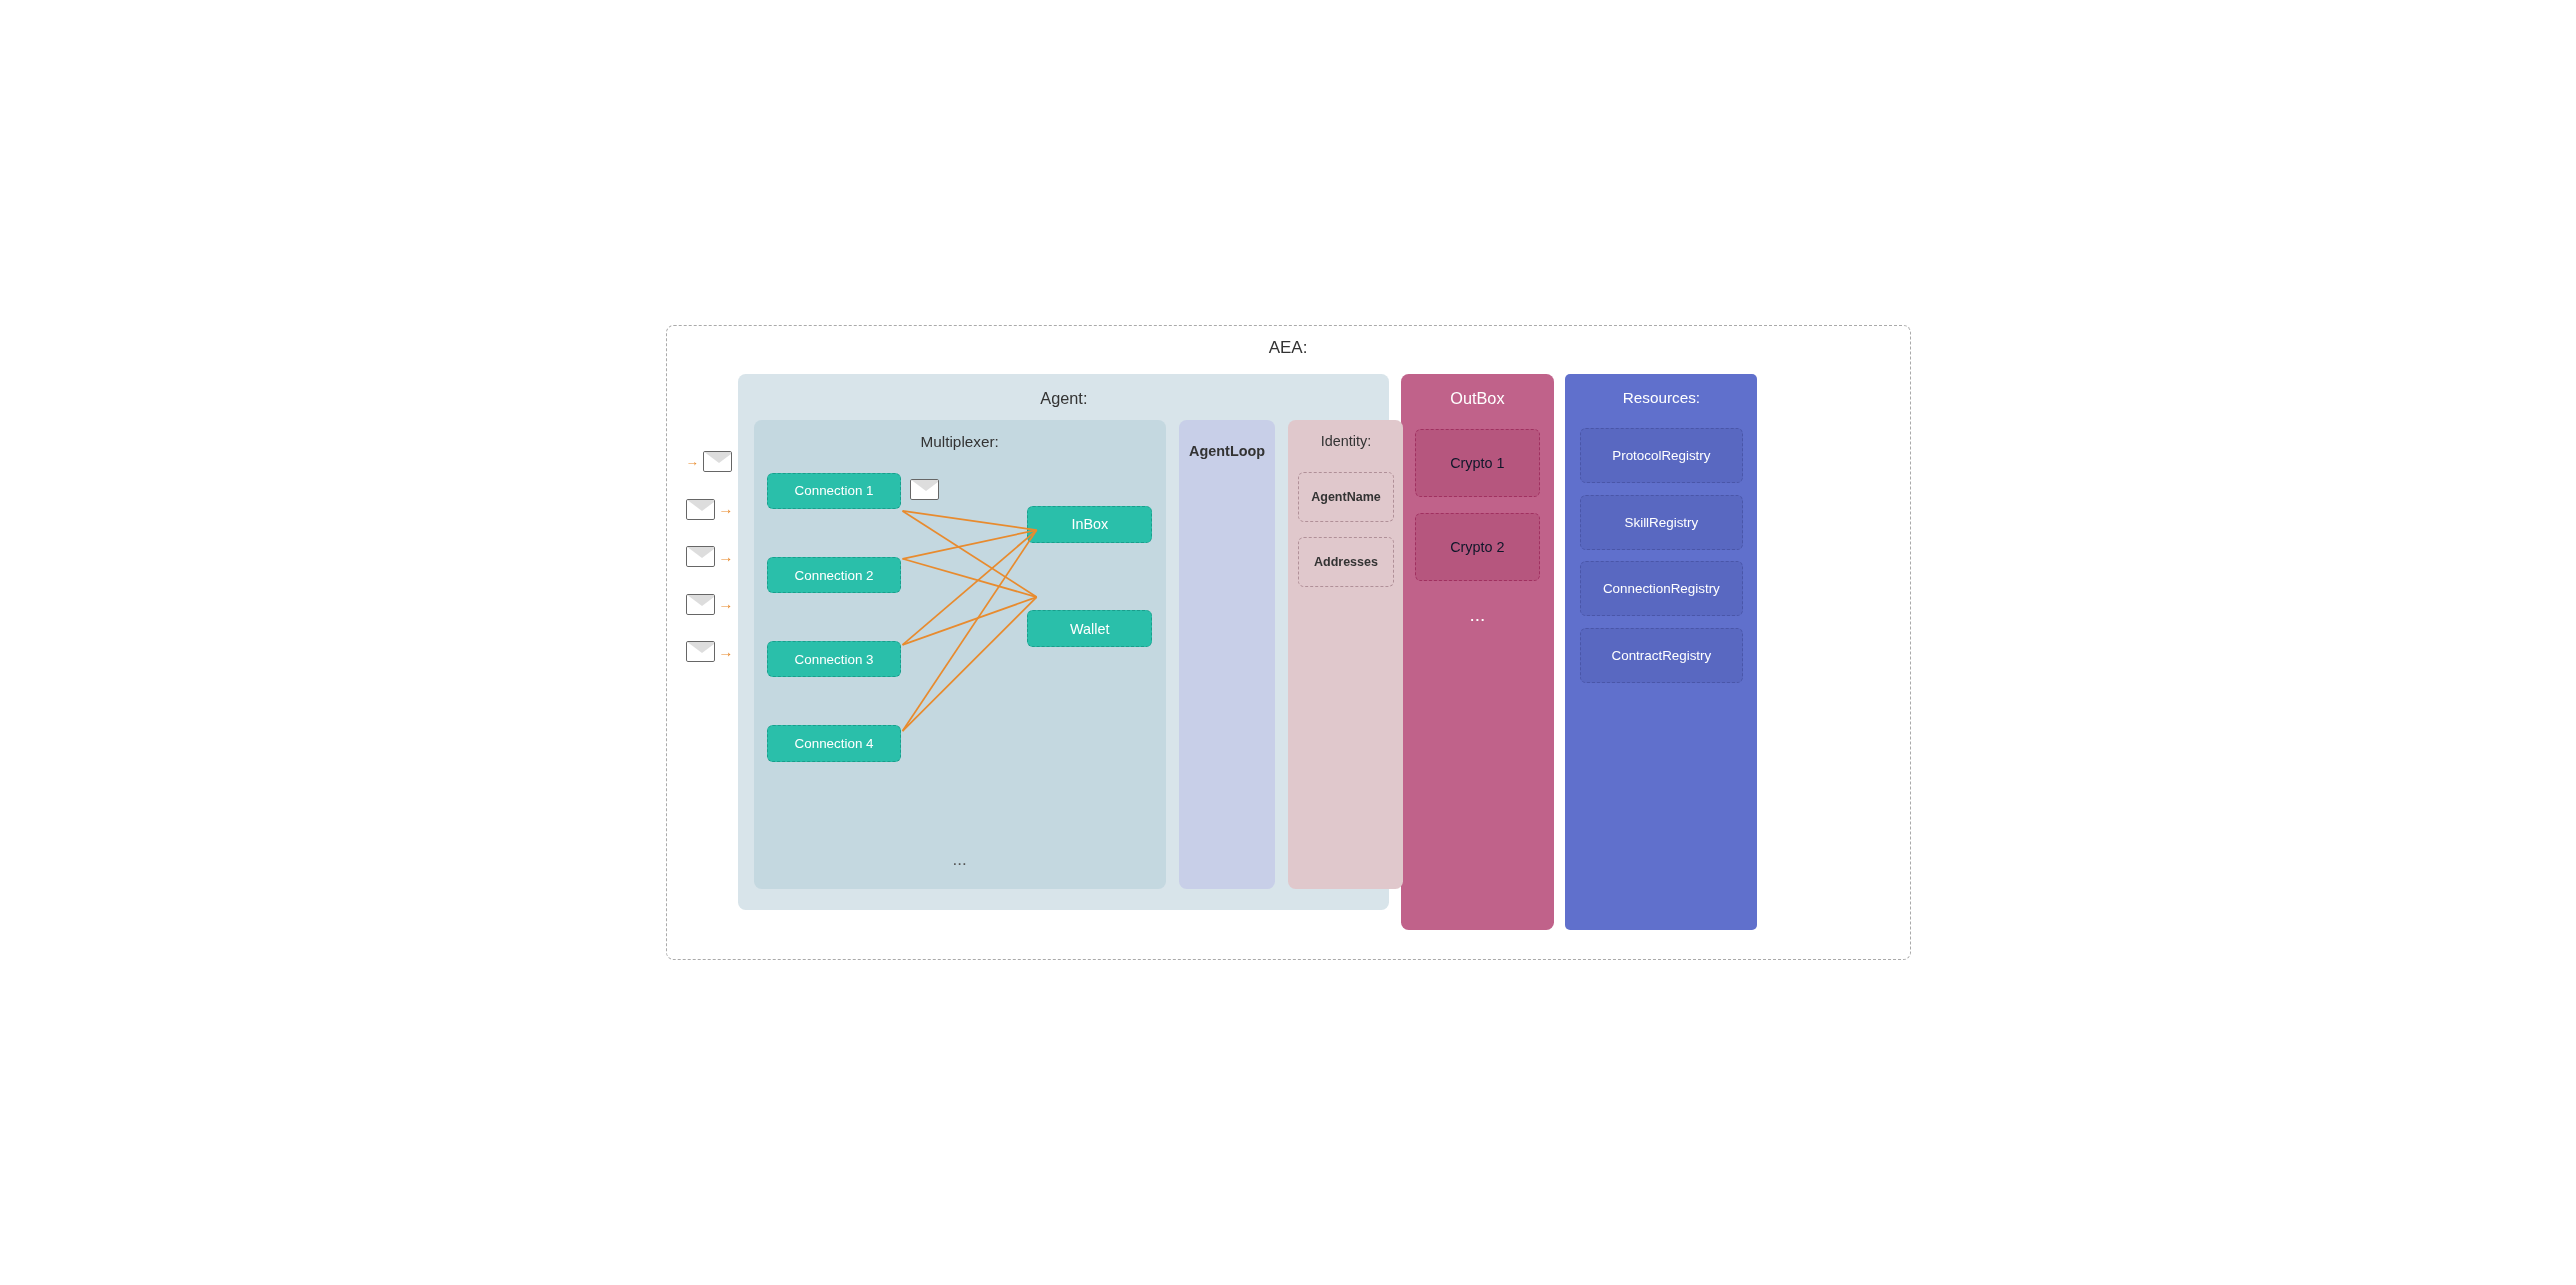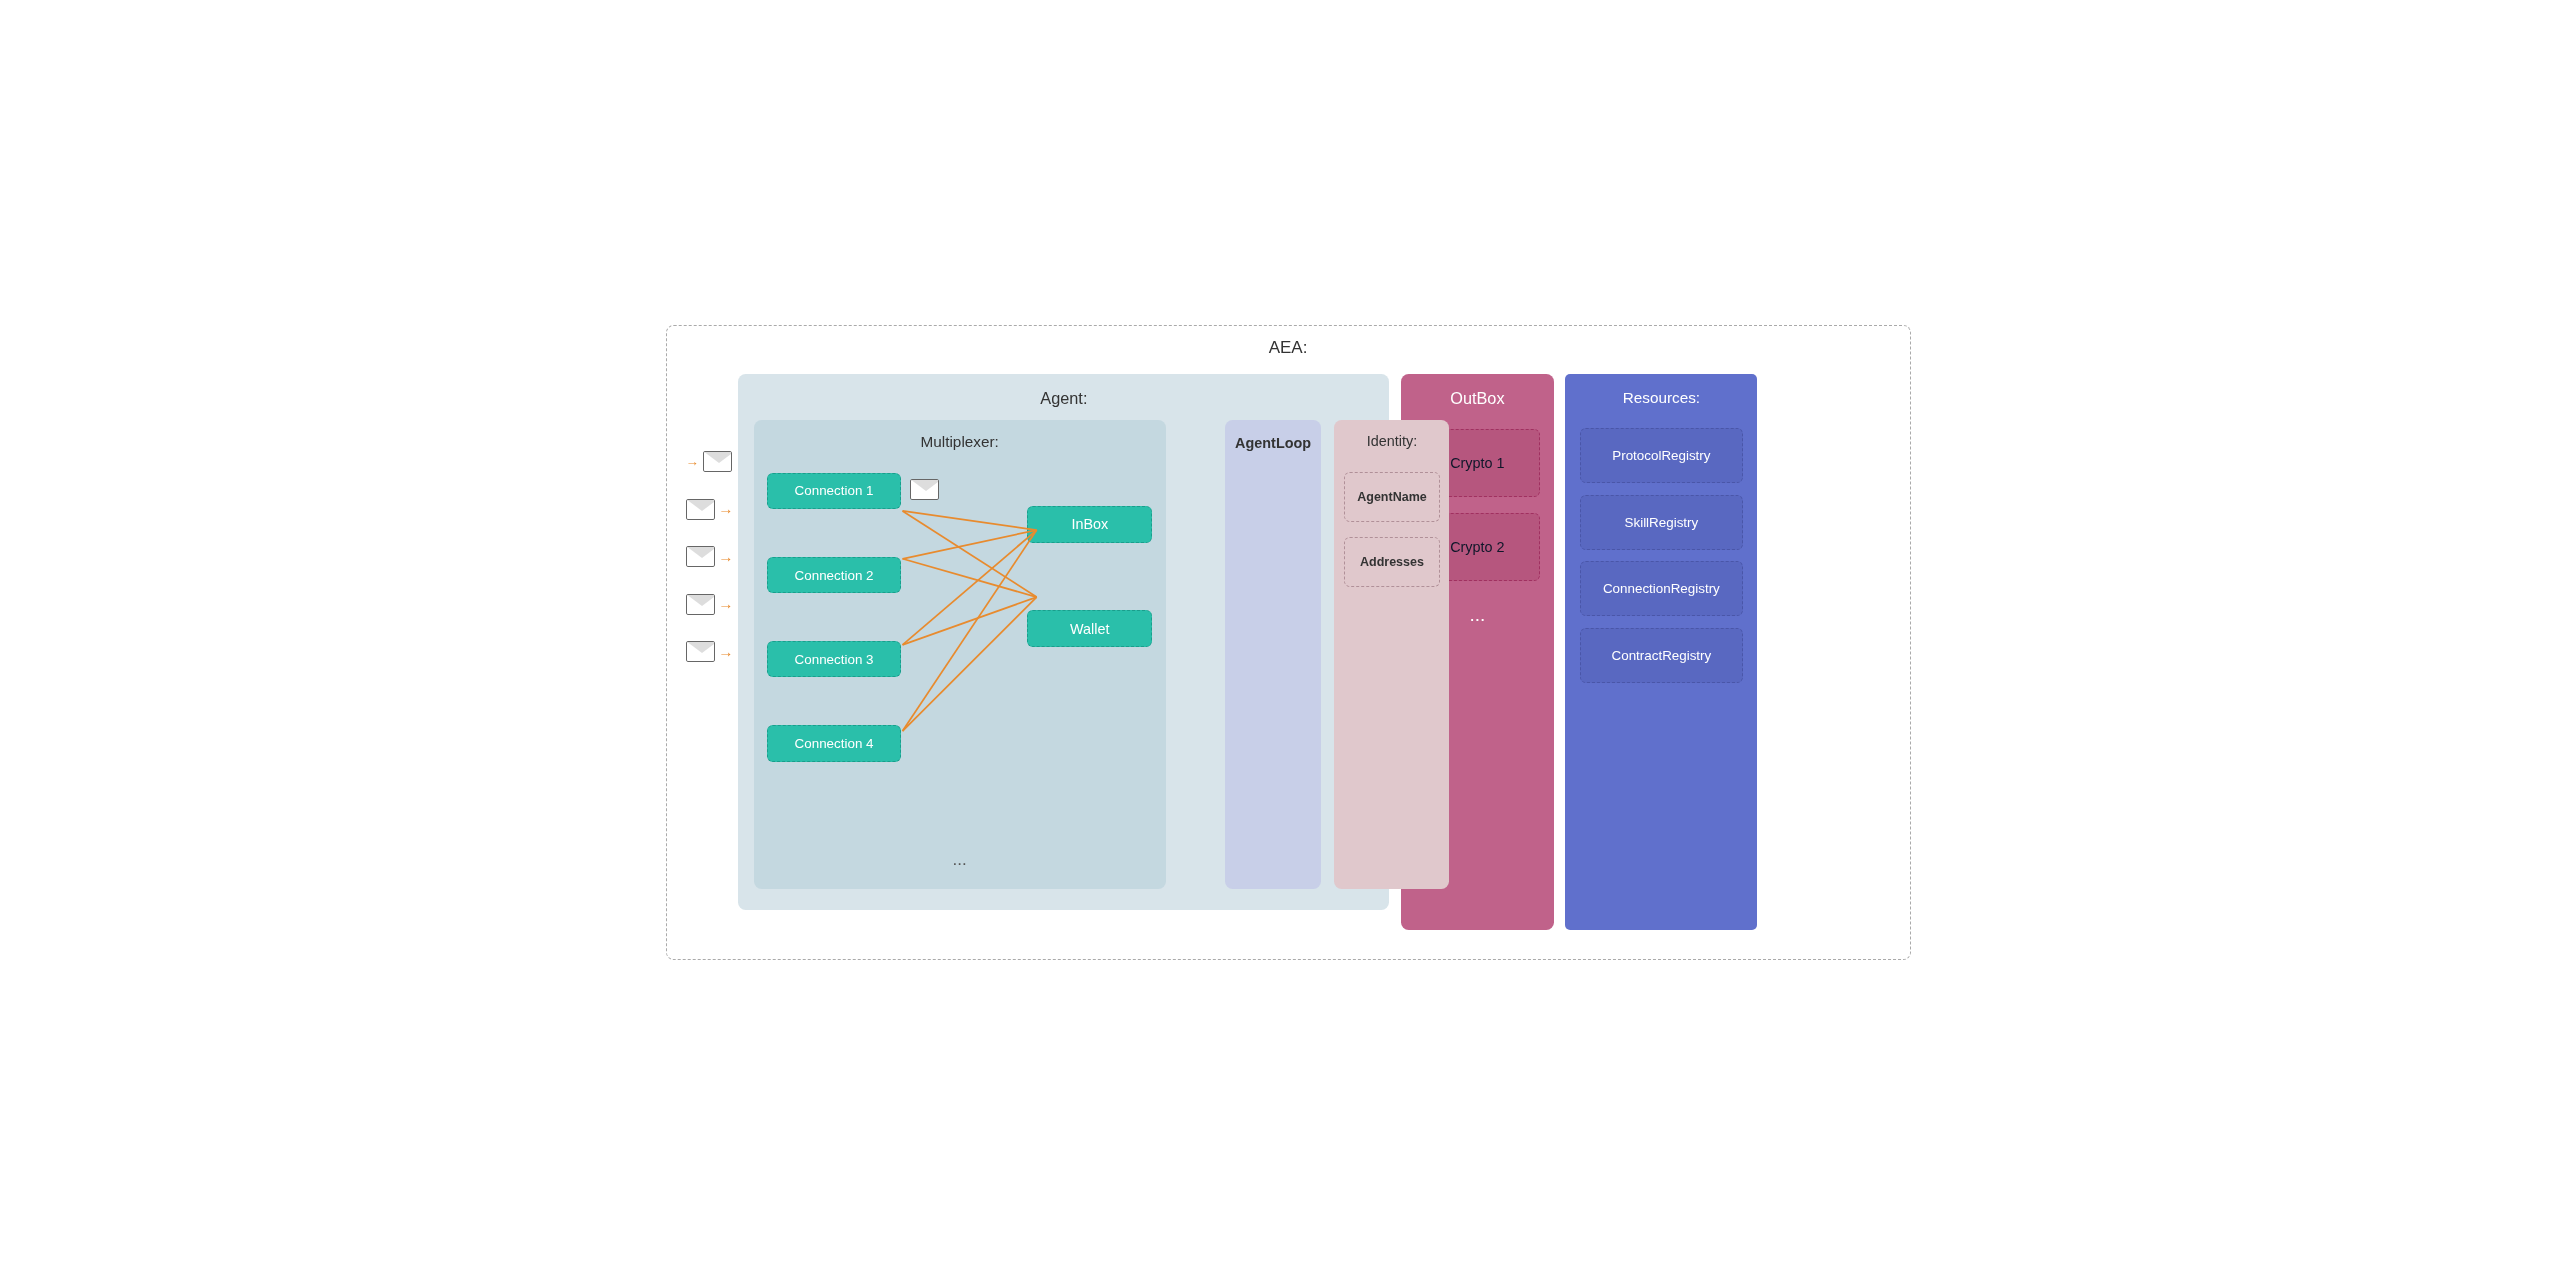--- a/index.html
+++ b/index.html
@@ -137,22 +137,21 @@
 
     
     .agentloop-box {
       background: #c8cfe8;
       border-radius: 7.7px;
       flex: 0 0 96px;
       min-height: 469px;
       display: flex;
       flex-direction: column;
       align-items: center;
-      padding-top: 15px;
-      margin-left: 46px;
+      padding-top: 23px;
     }
 
     .agentloop-label {
       font-size: 14.4px;
       font-weight: 600;
       color: #333;
       text-align: center;
     }
 
     

